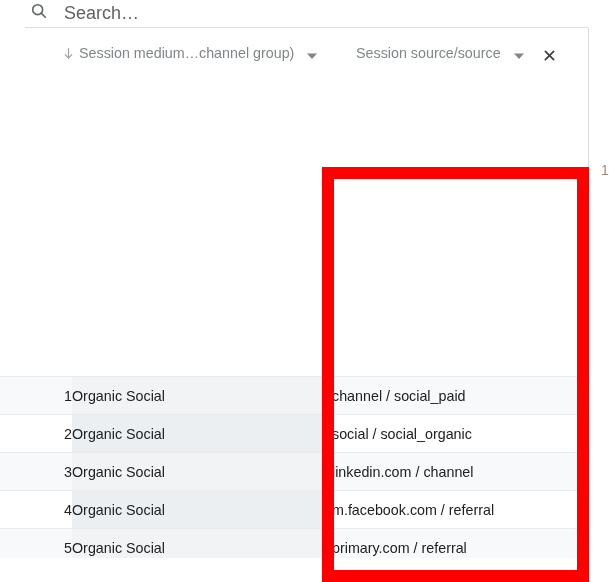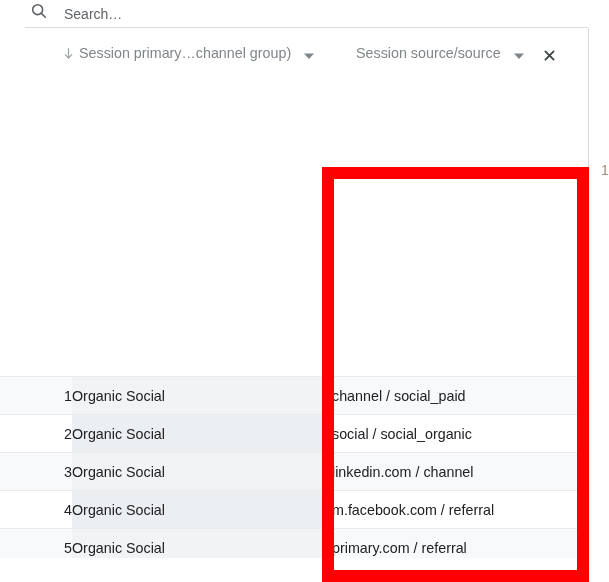--- a/index.html
+++ b/index.html
@@ -43,21 +43,21 @@
   #search-input {
     position: absolute;
     left: 64px;
     top: 0;
     width: 480px;
     height: 27px;
     border: none;
     outline: none;
     background: transparent;
     font-family: "Liberation Sans", sans-serif;
-    font-size: 14px;
+    font-size: 18px;
     color: #3b82f6;
     padding: 0;
   }
   #search-input::placeholder {
     color: #5f6368;
     opacity: 1;
   }
 
   
   #right-rule {
@@ -206,21 +206,21 @@
 
 <div id="dimension-bar">
 
   <div class="dim-chip" id="dim-chip-1">
     <span class="sort-arrow">
       <svg viewBox="0 0 24 24" width="13" height="13" fill="none" stroke="#9aa0a6" stroke-width="2.2" stroke-linecap="round" stroke-linejoin="round">
         <line x1="12" y1="3" x2="12" y2="20"></line>
         <polyline points="6,14 12,20.5 18,14"></polyline>
       </svg>
     </span>
-    <span>Session primary…channel group)</span>
+    <span>Session medium…channel group)</span>
     <span class="chevron-down">
       <svg viewBox="0 0 10 10" width="10" height="10">
         <polygon points="0,2.5 10,2.5 5,8" fill="#80868b"></polygon>
       </svg>
     </span>
   </div>
 
   <div class="dim-chip" id="dim-chip-2">
     <span>Session source/source</span>
     <span class="chevron-down">

